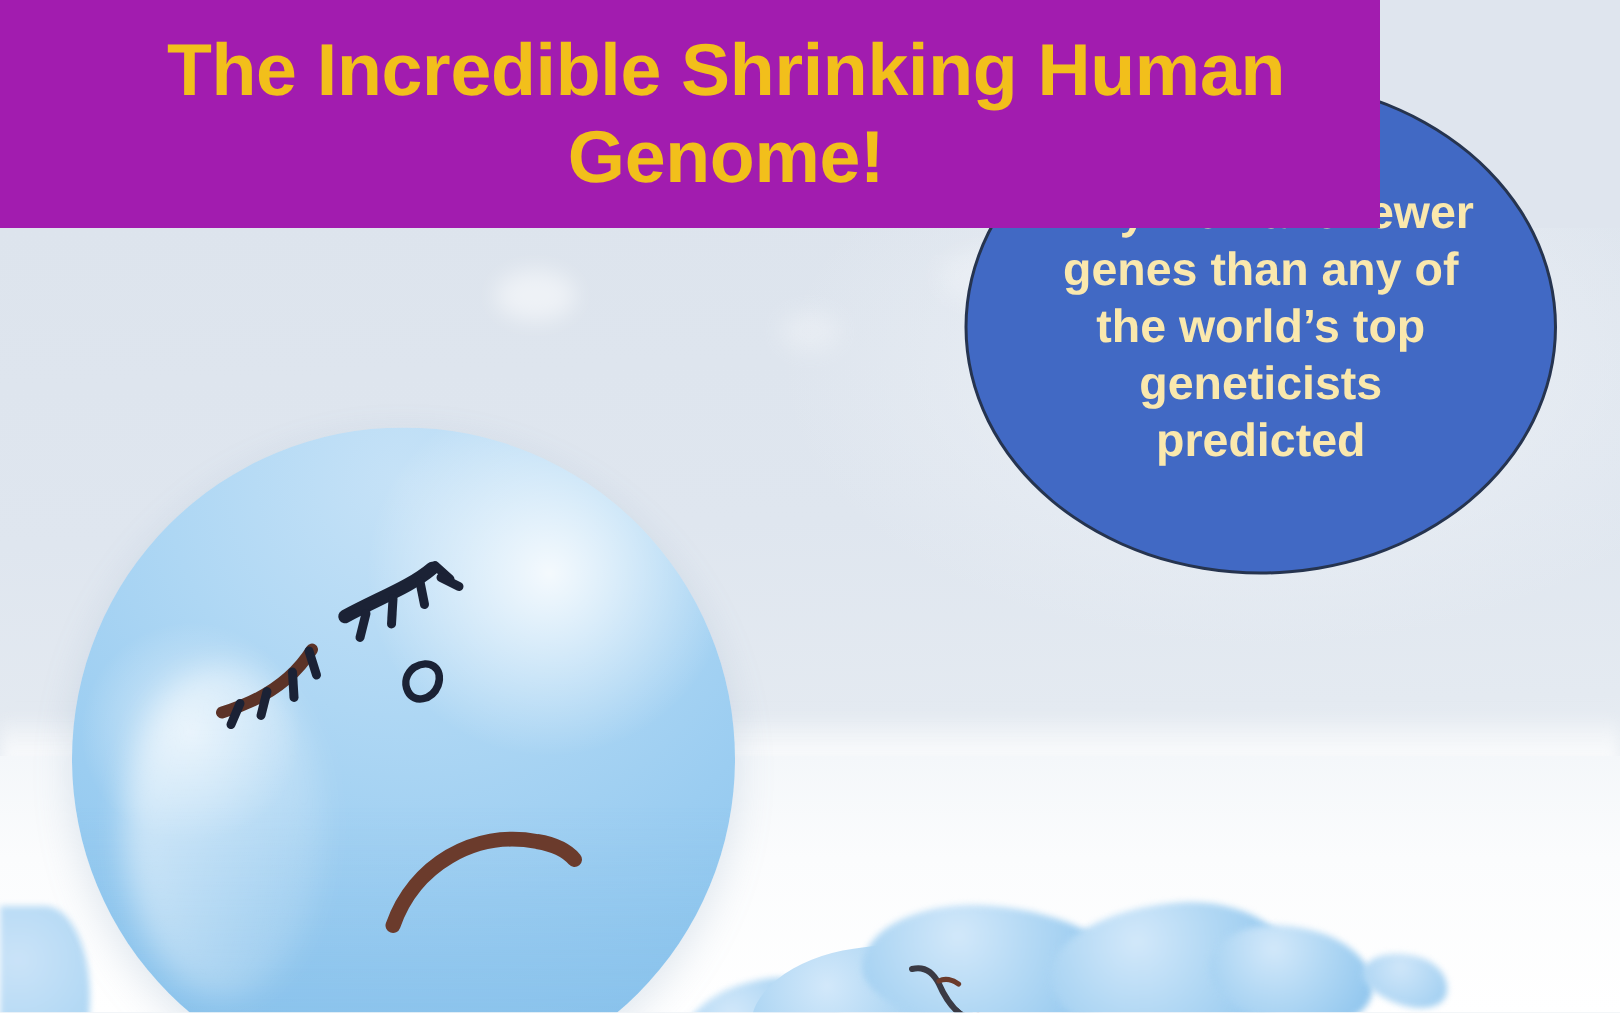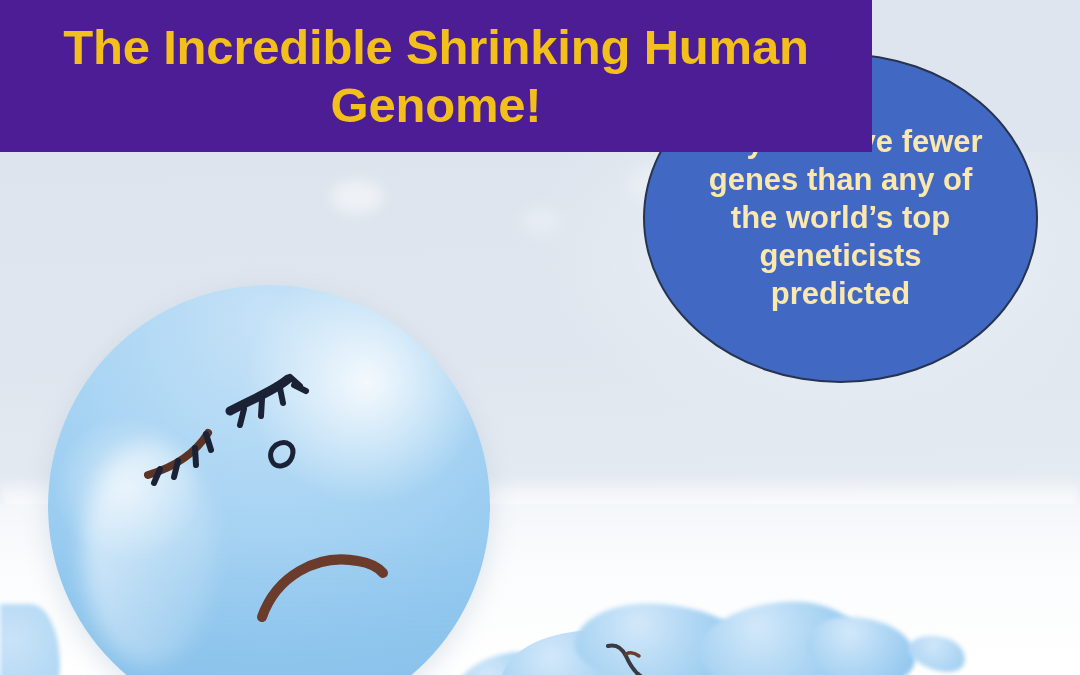--- a/index.html
+++ b/index.html
@@ -20,25 +20,26 @@
     background: #dfe5ee;
   }
 
   
   .title-banner {
     position: absolute;
     left: 0;
     top: 0;
     width: 872px;
     height: 152px;
-    background: #4c1d95;
+    background: #a21caf;
     display: flex;
     align-items: center;
     justify-content: center;
     z-index: 40;
+    padding-left: 48px;
   }
   .title-text {
     color: #f2bf1b;
     font-family: "Liberation Sans", sans-serif;
     font-weight: bold;
     font-size: 49px;
     line-height: 58px;
     text-align: center;
     letter-spacing: -0.2px;
     width: 940px;

